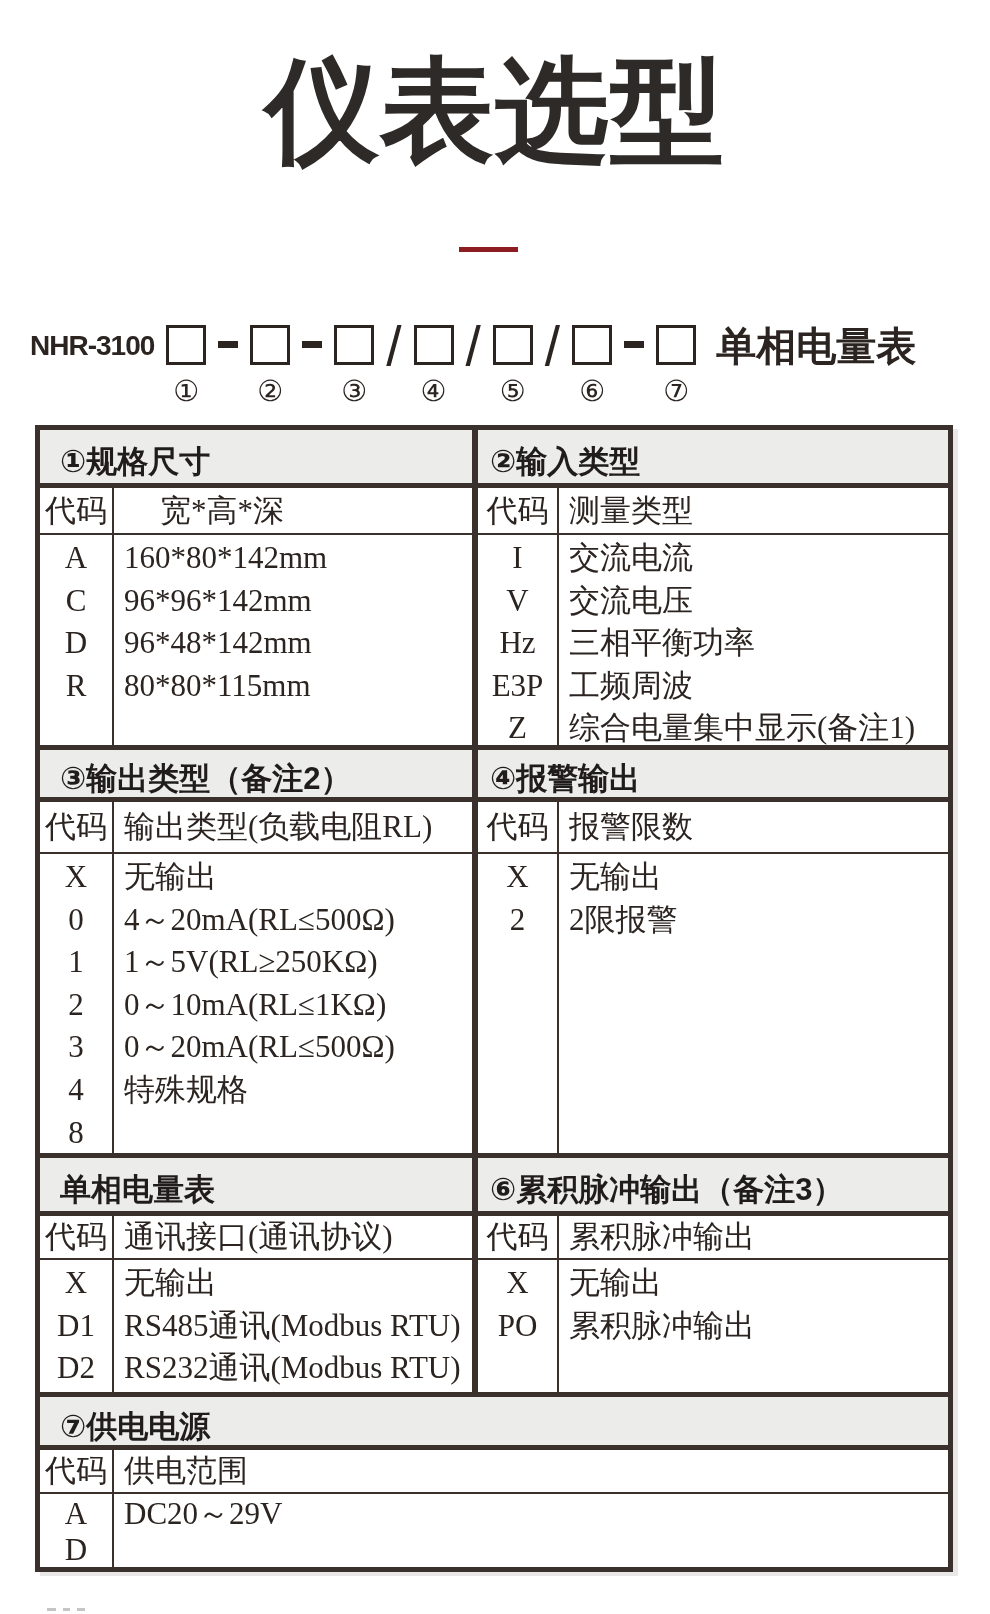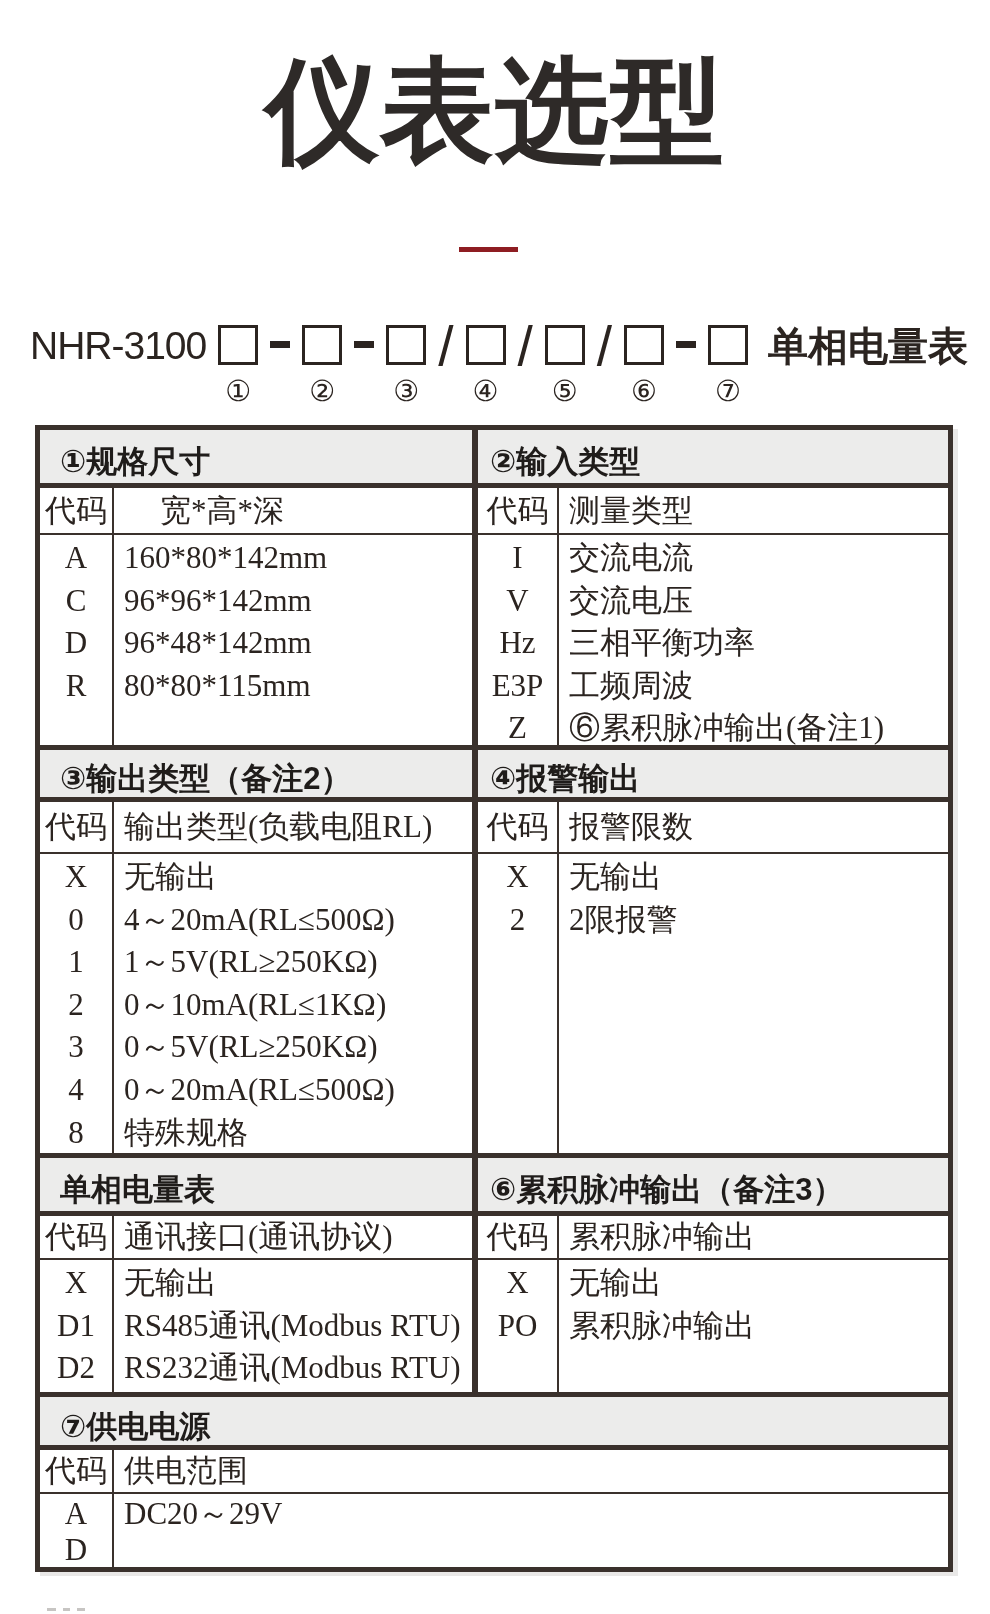--- a/index.html
+++ b/index.html
@@ -7,22 +7,22 @@
        font-family:"Liberation Serif","DejaVu Serif",serif;color:#2b2420;}
 
   
   .page-title{position:absolute;left:0;top:36px;width:990px;text-align:center;
       font-family:"Liberation Sans","DejaVu Sans",sans-serif;font-weight:900;
       font-size:114px;line-height:150px;color:#2e2a28;letter-spacing:1px;}
   .red-rule{position:absolute;left:459px;top:247px;width:59px;height:5px;background:#8e1d22;}
 
   
   .model-line{position:absolute;left:30px;top:317px;display:flex;align-items:flex-start;gap:13px;}
-  .model-prefix{font-family:"Liberation Sans","DejaVu Sans",sans-serif;font-weight:400;
-      font-size:39px;line-height:58px;letter-spacing:-1px;color:#2b2420;}
+  .model-prefix{font-family:"Liberation Sans","DejaVu Sans",sans-serif;font-weight:700;
+      font-size:28px;line-height:58px;letter-spacing:-1px;color:#2b2420;}
   .model-suffix{font-family:"Liberation Sans","DejaVu Sans",sans-serif;font-weight:800;
       font-size:40px;line-height:58px;color:#2b2420;margin-left:8px;}
   .box-col{width:38px;display:flex;flex-direction:column;align-items:center;}
   .sel-box{width:34px;height:34px;border:3px solid #2b2420;margin-top:8px;background:#fff;}
   .pos-num{margin-top:11px;font-size:29px;line-height:30px;text-align:center;}
   .sep-dash{width:20px;height:7px;background:#2b2420;margin-top:24px;}
   .sep-slash{font-size:55px;line-height:55px;margin-top:2px;font-family:"Liberation Sans","DejaVu Sans",sans-serif;}
 
   
   .sel-table{position:absolute;left:35px;top:425px;width:918px;height:1147px;
@@ -161,38 +161,37 @@
     <div>V</div>
     <div>Hz</div>
     <div>E3P</div>
     <div>Z</div>
   </div>
   <div class="cellcol" style="top:107px;left:529px">
     <div>交流电流</div>
     <div>交流电压</div>
     <div>三相平衡功率</div>
     <div>工频周波</div>
-    <div>⑥累积脉冲输出(备注1)</div>
+    <div>综合电量集中显示(备注1)</div>
   </div>
 
   <div class="cellcol codes" style="top:426px;left:0;width:72px">
     <div>X</div>
     <div>0</div>
     <div>1</div>
     <div>2</div>
     <div>3</div>
     <div>4</div>
     <div>8</div>
   </div>
   <div class="cellcol" style="top:426px;left:84px">
     <div>无输出</div>
     <div>4～20mA(RL≤500Ω)</div>
     <div>1～5V(RL≥250KΩ)</div>
     <div>0～10mA(RL≤1KΩ)</div>
-    <div>0～5V(RL≥250KΩ)</div>
     <div>0～20mA(RL≤500Ω)</div>
     <div>特殊规格</div>
   </div>
 
   <div class="cellcol codes" style="top:426px;left:438px;width:79px">
     <div>X</div>
     <div>2</div>
   </div>
   <div class="cellcol" style="top:426px;left:529px">
     <div>无输出</div>

